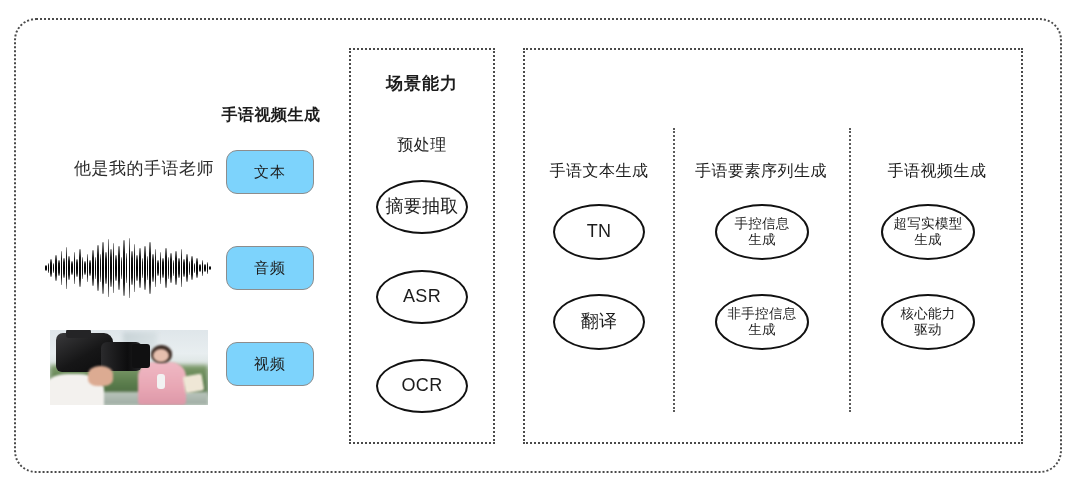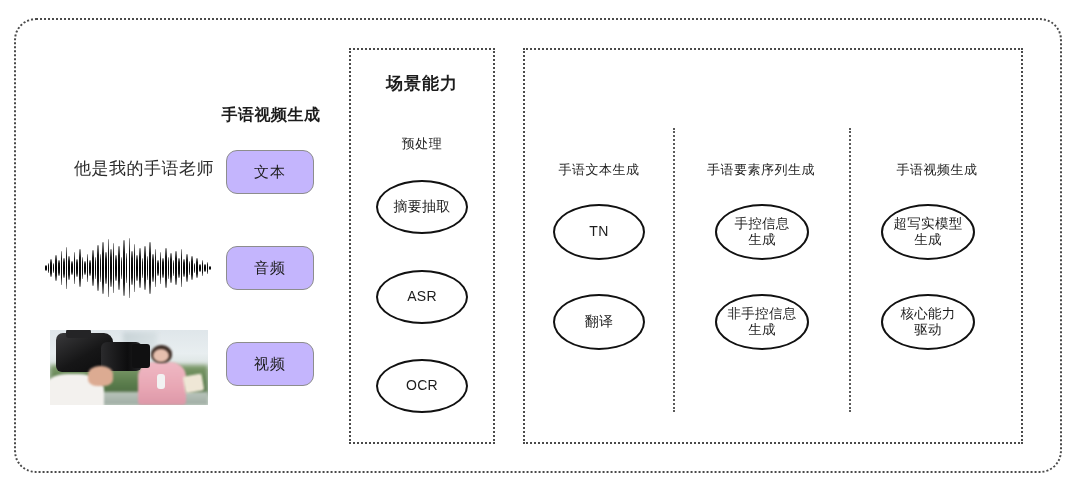--- a/index.html
+++ b/index.html
@@ -71,54 +71,54 @@
     width: 0;
     height: 284px;
     border-left: 2px dotted #5a5a5a;
   }
   #divider-1 { left: 148px; }
   #divider-2 { left: 324px; }
 
   
   .col-head {
     position: absolute;
-    font-size: 13px;
+    font-size: 16px;
     color: #1c1c1c;
     text-align: center;
     letter-spacing: 0.5px;
     white-space: nowrap;
   }
 
   
   .ellipse {
     position: absolute;
     display: flex;
     align-items: center;
     justify-content: center;
     border: 2.4px solid #111111;
     border-radius: 50%;
     background: #ffffff;
     box-sizing: border-box;
     text-align: center;
-    font-size: 14px;
+    font-size: 18px;
     color: #1c1c1c;
     line-height: 1.22;
     letter-spacing: 0.3px;
   }
   .ellipse.small-text { font-size: 13.5px; }
 
   
   .pill {
     position: absolute;
     display: flex;
     align-items: center;
     justify-content: center;
     border: 1.6px solid #8d8d8d;
     border-radius: 11px;
-    background: #c4b5fd;
+    background: #7dd3fc;
     box-sizing: border-box;
     font-size: 15px;
     color: #1c1c1c;
     letter-spacing: 1px;
   }
 
   
   #inputs-heading {
     position: absolute;
     left: 219px;

